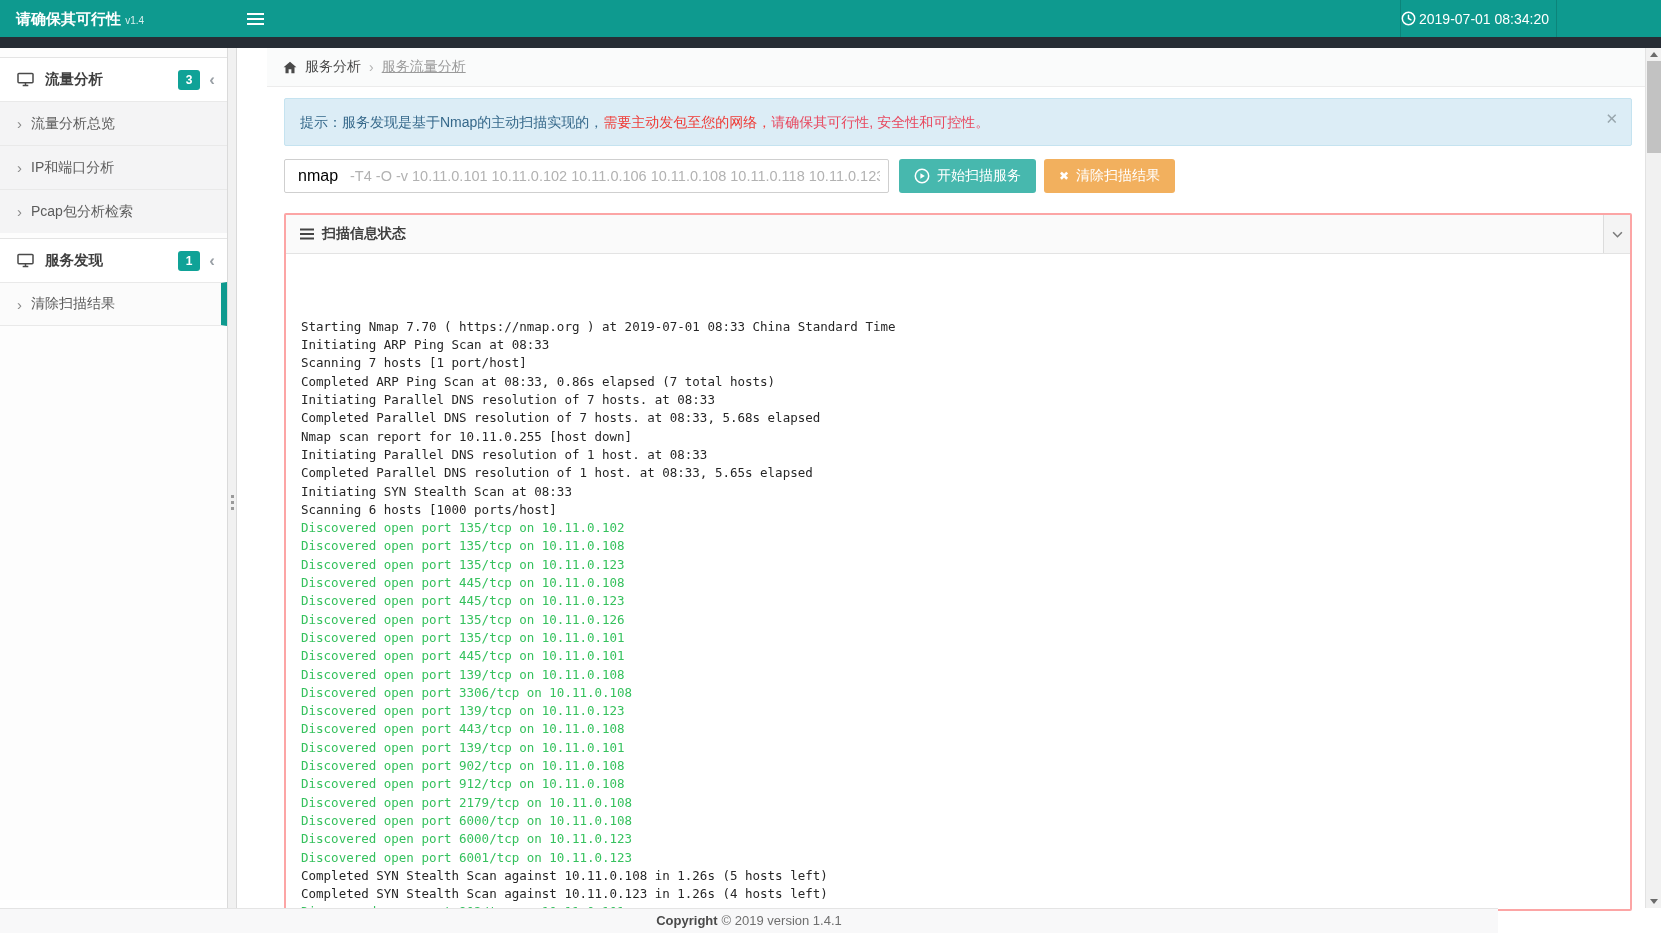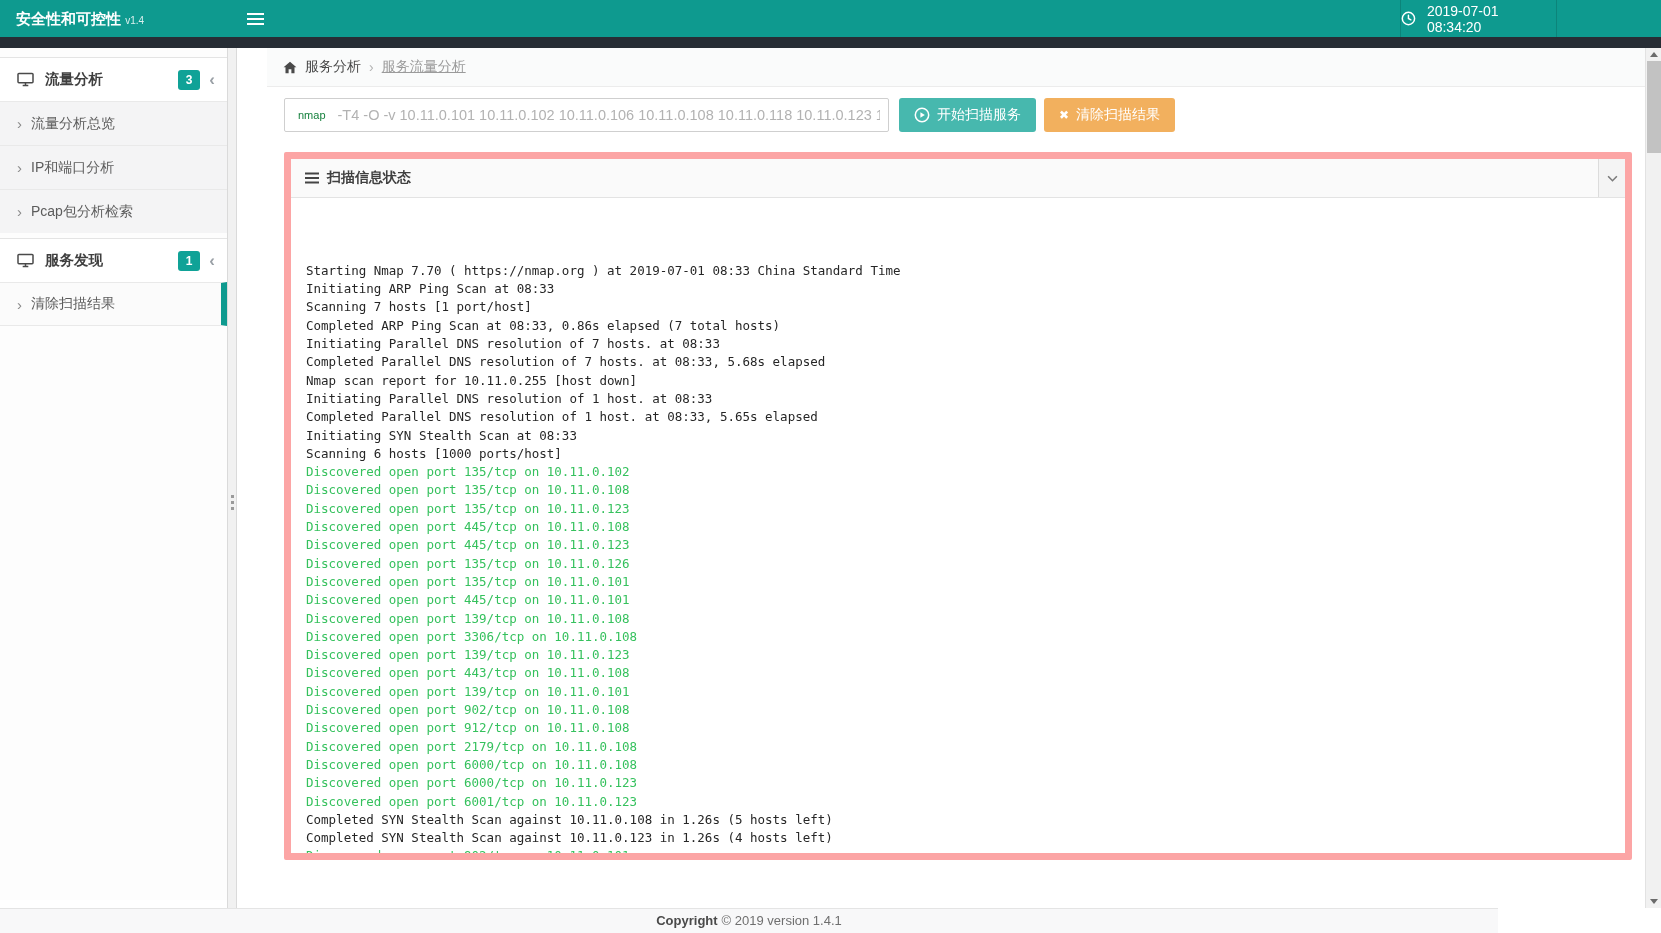--- a/index.html
+++ b/index.html
@@ -13,21 +13,21 @@
   
   .topbar { position:absolute; top:0; left:0; width:1661px; height:37px; background:#0e9a8f; z-index:5; }
   .topbar-shadow { position:absolute; top:37px; left:0; width:1661px; height:11px; background:#272d35; z-index:5; }
   .brand { position:absolute; left:16px; top:0; height:37px; line-height:37px; color:#fff; font-size:15px; font-weight:bold; white-space:nowrap; }
   .brand .ver { font-size:10px; font-weight:normal; opacity:.85; margin-left:0; }
   .nav-toggle { position:absolute; left:238px; top:0; width:34px; height:37px; display:flex; align-items:center; justify-content:center; cursor:pointer; }
   .bars { width:17px; height:12px; border-top:2px solid #fff; border-bottom:2px solid #fff; position:relative; }
   .bars:after { content:""; position:absolute; left:0; top:3px; width:100%; height:2px; background:#fff; }
   .clock-box { position:absolute; left:1400px; top:0; width:157px; height:37px;
     border-left:1px solid rgba(0,0,0,.14); border-right:1px solid rgba(0,0,0,.14);
-    display:flex; align-items:center; justify-content:flex-end; gap:11px; color:#fff; font-size:14px; }
+    display:flex; align-items:center; justify-content:flex-start; gap:3px; color:#fff; font-size:14px; }
 
   
   .sidebar { position:absolute; left:0; top:40px; width:227px; height:860px; background:#fdfdfd; }
   .side-header { height:44px; background:#fff; border-top:1px solid #e4e4e4; display:flex; align-items:center; padding:0 8px 0 17px; font-size:14.5px; font-weight:bold; color:#3f3f3f; cursor:pointer; }
   .side-header .mi { margin-right:11px; display:flex; }
   .side-badge { margin-left:auto; background:#10a297; color:#fff; font-size:12px; font-weight:bold; padding:4px 8px; border-radius:3px; line-height:1; }
   .side-chev { color:#9aa0a6; font-size:17px; font-weight:bold; margin-left:9px; margin-right:4px; line-height:1; }
   .side-sub { height:44px; background:#f4f4f5; border-top:1px solid #e9e9e9; display:flex; align-items:center; padding-left:17px; font-size:14px; color:#5c5c5c; cursor:pointer; }
   .side-sub .arr { color:#8a8a8a; margin-right:9px; font-size:15px; }
   .side-sub.active { background:#fbfbfb; border-right:6px solid #0e9a8f; border-bottom:1px solid #e9e9e9; }
@@ -48,29 +48,29 @@
   .content { padding:11px 13px 0 17px; }
 
   .alert { position:relative; background:#dcedf6; border:1px solid #c5e3f0; border-radius:2px; padding:13px 34px 13px 15px; font-size:14px; line-height:20px; margin-bottom:13px; }
   .alert .t-info { color:#35688a; }
   .alert .t-warn { color:#ef3b36; }
   .alert .t-warn2 { color:#e8485f; }
   .alert-close { position:absolute; right:13px; top:12px; color:#98a6ad; font-size:15px; cursor:pointer; line-height:1; }
 
   .scan-row { display:flex; align-items:stretch; margin-bottom:20px; height:34px; }
   .input-group { display:flex; width:605px; background:#fff; border:1px solid #cfcfcf; border-radius:2px; align-items:center; }
-  .input-label { padding:0 10px 0 13px; font-size:11px; color:#15803d; }
+  .input-label { padding:0 10px 0 13px; font-size:16px; color:#000000; }
   .scan-input { flex:1; border:0; outline:none; font-size:14.5px; color:#555; background:transparent; padding-right:8px; min-width:0; font-family:inherit; }
   .scan-input::placeholder { color:#b2b2b2; }
   .btn { display:flex; align-items:center; gap:7px; border:none; color:#fff; font-size:14px; padding:0 15px; border-radius:3px; cursor:pointer; font-family:inherit; }
   .btn-start { background:#47b8ae; margin-left:10px; }
   .btn-clear { background:#f2b05e; margin-left:8px; }
   .btn .xg { font-size:12px; }
 
-  .panel { border:7px solid #fca5a5; border-radius:2px; }
+  .panel { border:2px solid #fca5a5; border-radius:2px; }
   .panel-head { position:relative; height:39px; background:#fafafa; border-bottom:1px solid #e3e3e3; display:flex; align-items:center; padding-left:14px; gap:8px; }
   .panel-title { font-size:14px; font-weight:bold; color:#404040; }
   .panel-collapse { position:absolute; right:0; top:0; width:27px; height:38px; border-left:1px solid #dcdcdc; background:#f4f4f4; display:flex; align-items:center; justify-content:center; cursor:pointer; }
   .console { height:655px; overflow:hidden; padding:9px 15px; background:#fff;
     font-family:"DejaVu Sans Mono","Liberation Mono",monospace; font-size:12.5px; line-height:18.3px; color:#262626; white-space:pre; }
   .console-line { height:18.3px; }
   .line-discovered { color:#35c15d; }
 
   
   .footer { position:absolute; left:0; bottom:0; width:1498px; height:25px; background:#f8f8f9; border-top:1px solid #e4e4e4; text-align:center; font-size:13px; color:#6f6f6f; line-height:24px; }
@@ -85,21 +85,21 @@
 
   .icon-svg { display:block; }
 </style>
 </head>
 <body>
 
 <div class="app">
 
   <div class="topbar">
     <div class="brand">
-      <span>安全性和可控性</span>
+      <span>请确保其可行性</span>
       <span class="ver">v1.4</span>
     </div>
     <div class="nav-toggle">
       <span class="bars"></span>
     </div>
     <div class="clock-box">
       <svg class="icon-svg" width="15" height="15" viewBox="0 0 16 16">
         <circle cx="8" cy="8" r="6.6" fill="none" stroke="#fff" stroke-width="1.6"></circle>
         <path d="M8 4.5 V8 L10.6 9.4" fill="none" stroke="#fff" stroke-width="1.6" stroke-linecap="round"></path>
       </svg>
@@ -164,20 +164,24 @@
       <svg class="icon-svg" width="14" height="13" viewBox="0 0 16 15">
         <path d="M8 0.8 L15.4 7.2 H13.2 V14 H9.6 V9.6 H6.4 V14 H2.8 V7.2 H0.6 Z" fill="#4a4a4a"></path>
       </svg>
       <span class="bc-l1">服务分析</span>
       <span class="bc-sep">›</span>
       <span class="bc-l2">服务流量分析</span>
     </div>
 
     <div class="content">
 
+      <div class="alert">
+        <span class="t-info">提示：服务发现是基于Nmap的主动扫描实现的，</span><span class="t-warn">需要主动发包至您的网络，</span><span class="t-warn2">请确保其可行性, 安全性和可控性。</span>
+        <span class="alert-close">✕</span>
+      </div>
 
       <div class="scan-row">
         <div class="input-group">
           <span class="input-label">nmap</span>
           <input class="scan-input" type="text" placeholder="-T4 -O -v 10.11.0.101 10.11.0.102 10.11.0.106 10.11.0.108 10.11.0.118 10.11.0.123 10.1" style="">
         </div>
         <button class="btn btn-start">
           <svg class="icon-svg" width="16" height="16" viewBox="0 0 16 16">
             <circle cx="8" cy="8" r="6.7" fill="none" stroke="#fff" stroke-width="1.5"></circle>
             <path d="M6.4 5.2 L10.8 8 L6.4 10.8 Z" fill="#fff"></path>

